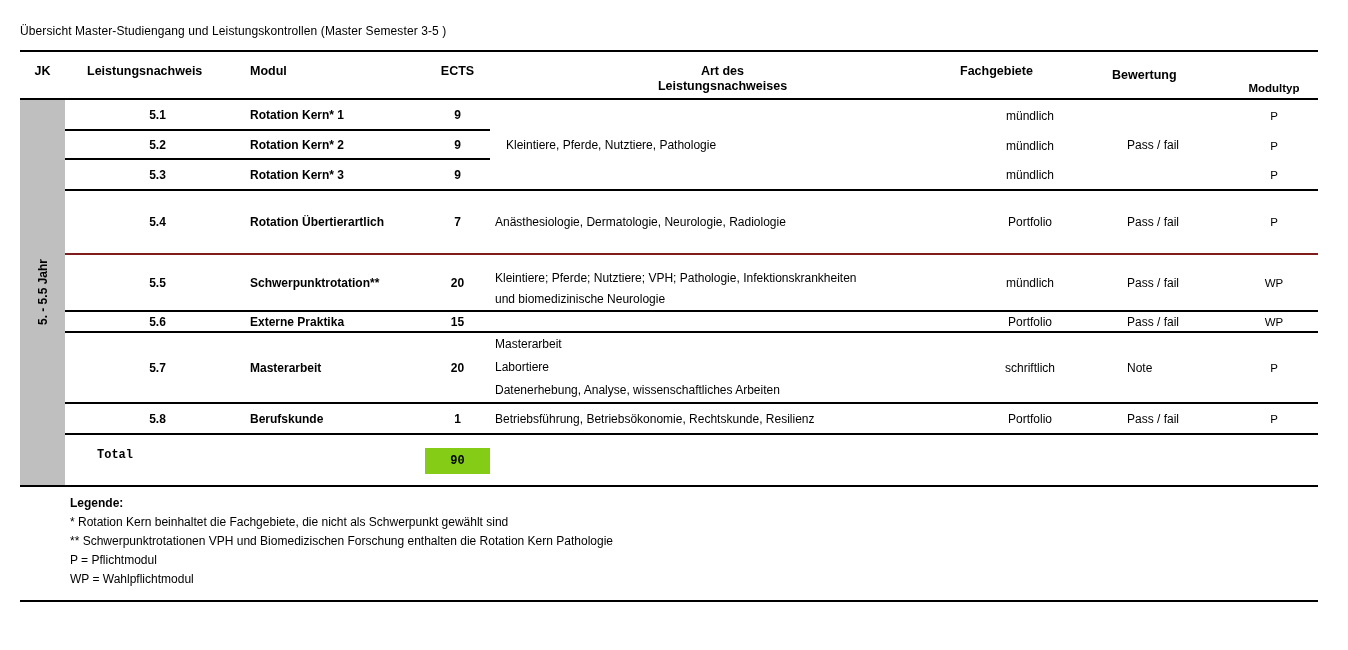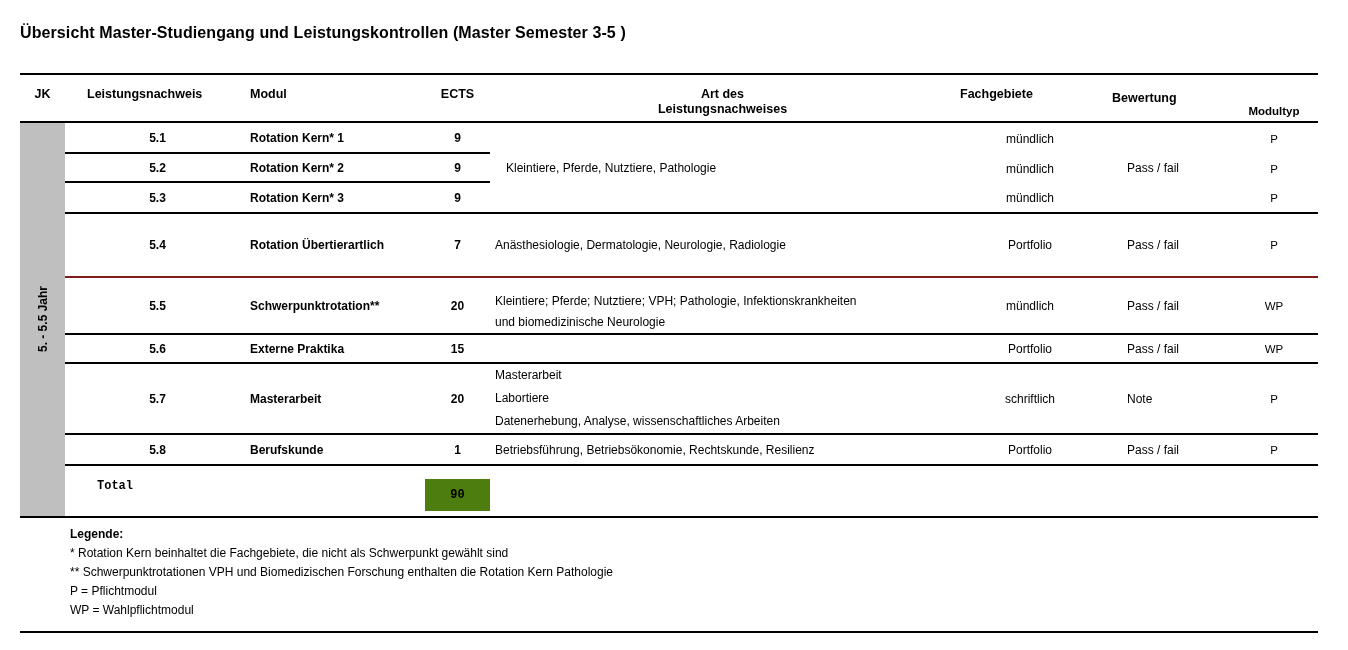--- a/index.html
+++ b/index.html
@@ -3,21 +3,21 @@
 <meta charset="utf-8">
 <style>
   * { margin:0; padding:0; box-sizing:border-box; }
   html,body { background:#ffffff; }
   body {
     width:1348px; height:650px; overflow:hidden;
     font-family:"Liberation Sans", sans-serif;
     color:#000;
   }
   .page { padding:24px 30px 0 20px; width:1348px; }
-  .doc-title { font-size:16px; font-weight:bold; margin-bottom:31px; letter-spacing:.1px; }
+  .doc-title { font-size:12px; font-weight:normal; margin-bottom:12px; letter-spacing:.1px; }
 
   .table { width:1298px; border-top:2px solid #000; }
 
   
   .header-row {
     display:grid;
     grid-template-columns:45px 185px 175px 65px 465px 150px 125px 88px;
     height:48px; align-items:end;
     border-bottom:2px solid #000;
     font-weight:bold; font-size:12.5px;
@@ -55,30 +55,30 @@
   .fach-multi { flex-direction:column; align-items:flex-start; justify-content:center; padding-left:5px; }
   .art { justify-content:center; }
   .bew { padding-left:22px; }
   .mod { justify-content:center; font-size:11.5px; }            
   .subline { border-bottom:2px solid #000; }          
 
   .group1 { grid-template-rows:31px 29px 29px; border-bottom:2px solid #000; }
   .r54 { height:64px; border-bottom:2px solid #7f1d1d; }
   .r55 { height:57px; border-bottom:2px solid #000; }
   .r55 .fach-multi { line-height:21px;justify-content:flex-end; }
-  .r56 { height:29px; border-bottom:2px solid #000; }
+  .r56 { height:21px; border-bottom:2px solid #000; }
   .r57 { height:71px; border-bottom:2px solid #000; }
   .r57 .fach-multi { line-height:23px; }
   .r58 { height:31px; border-bottom:2px solid #000; }
   .rtotal { height:50px; align-items:start; }
   .rtotal .c { align-items:flex-start; padding-top:13px;font-family:Liberation Mono, monospace; }
   .total-label { font-weight:bold; padding-left:32px; }
   .total-box-cell { padding-top:3px; }
   .total-box {
-    width:100%; height:32px; background:#4d7c0f;
+    width:100%; height:26px; background:#84cc16;
     display:flex; align-items:center; justify-content:center;
     font-weight:bold;
   }
 
   
   .legend {
     width:1298px; border-bottom:2px solid #000;
     padding:7px 0 11px 50px;
     font-size:12px; line-height:19px;
   }

